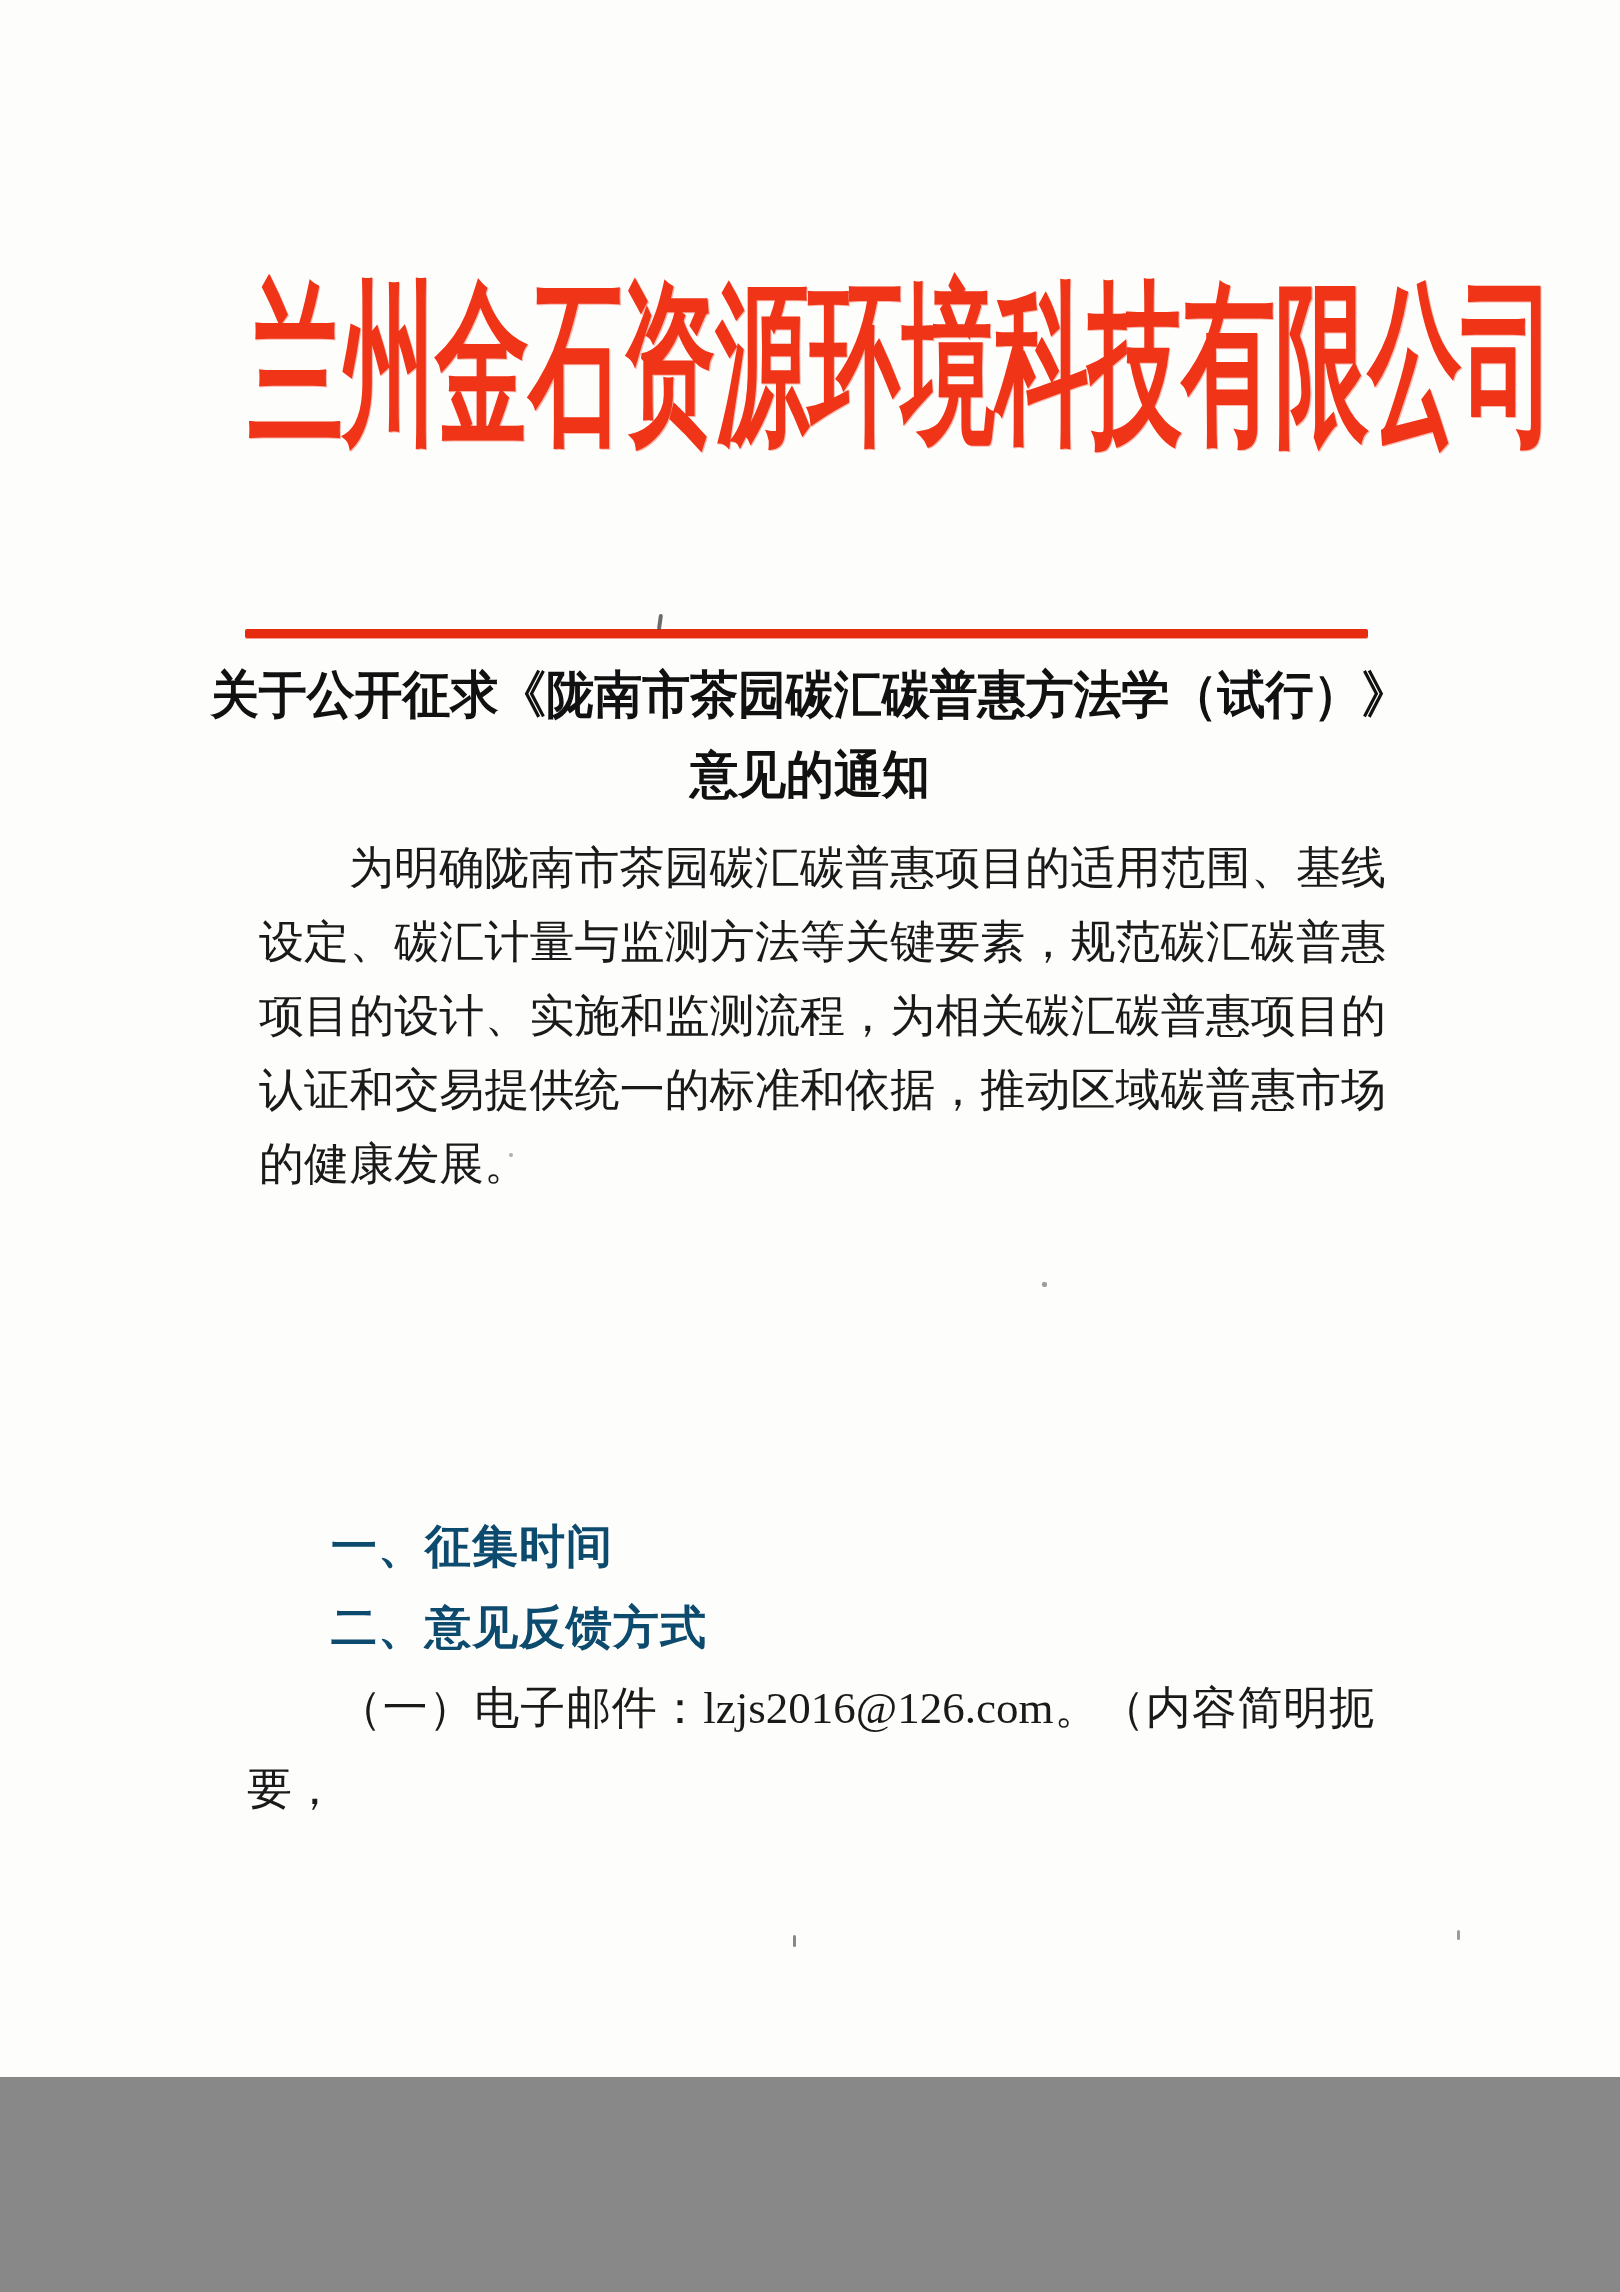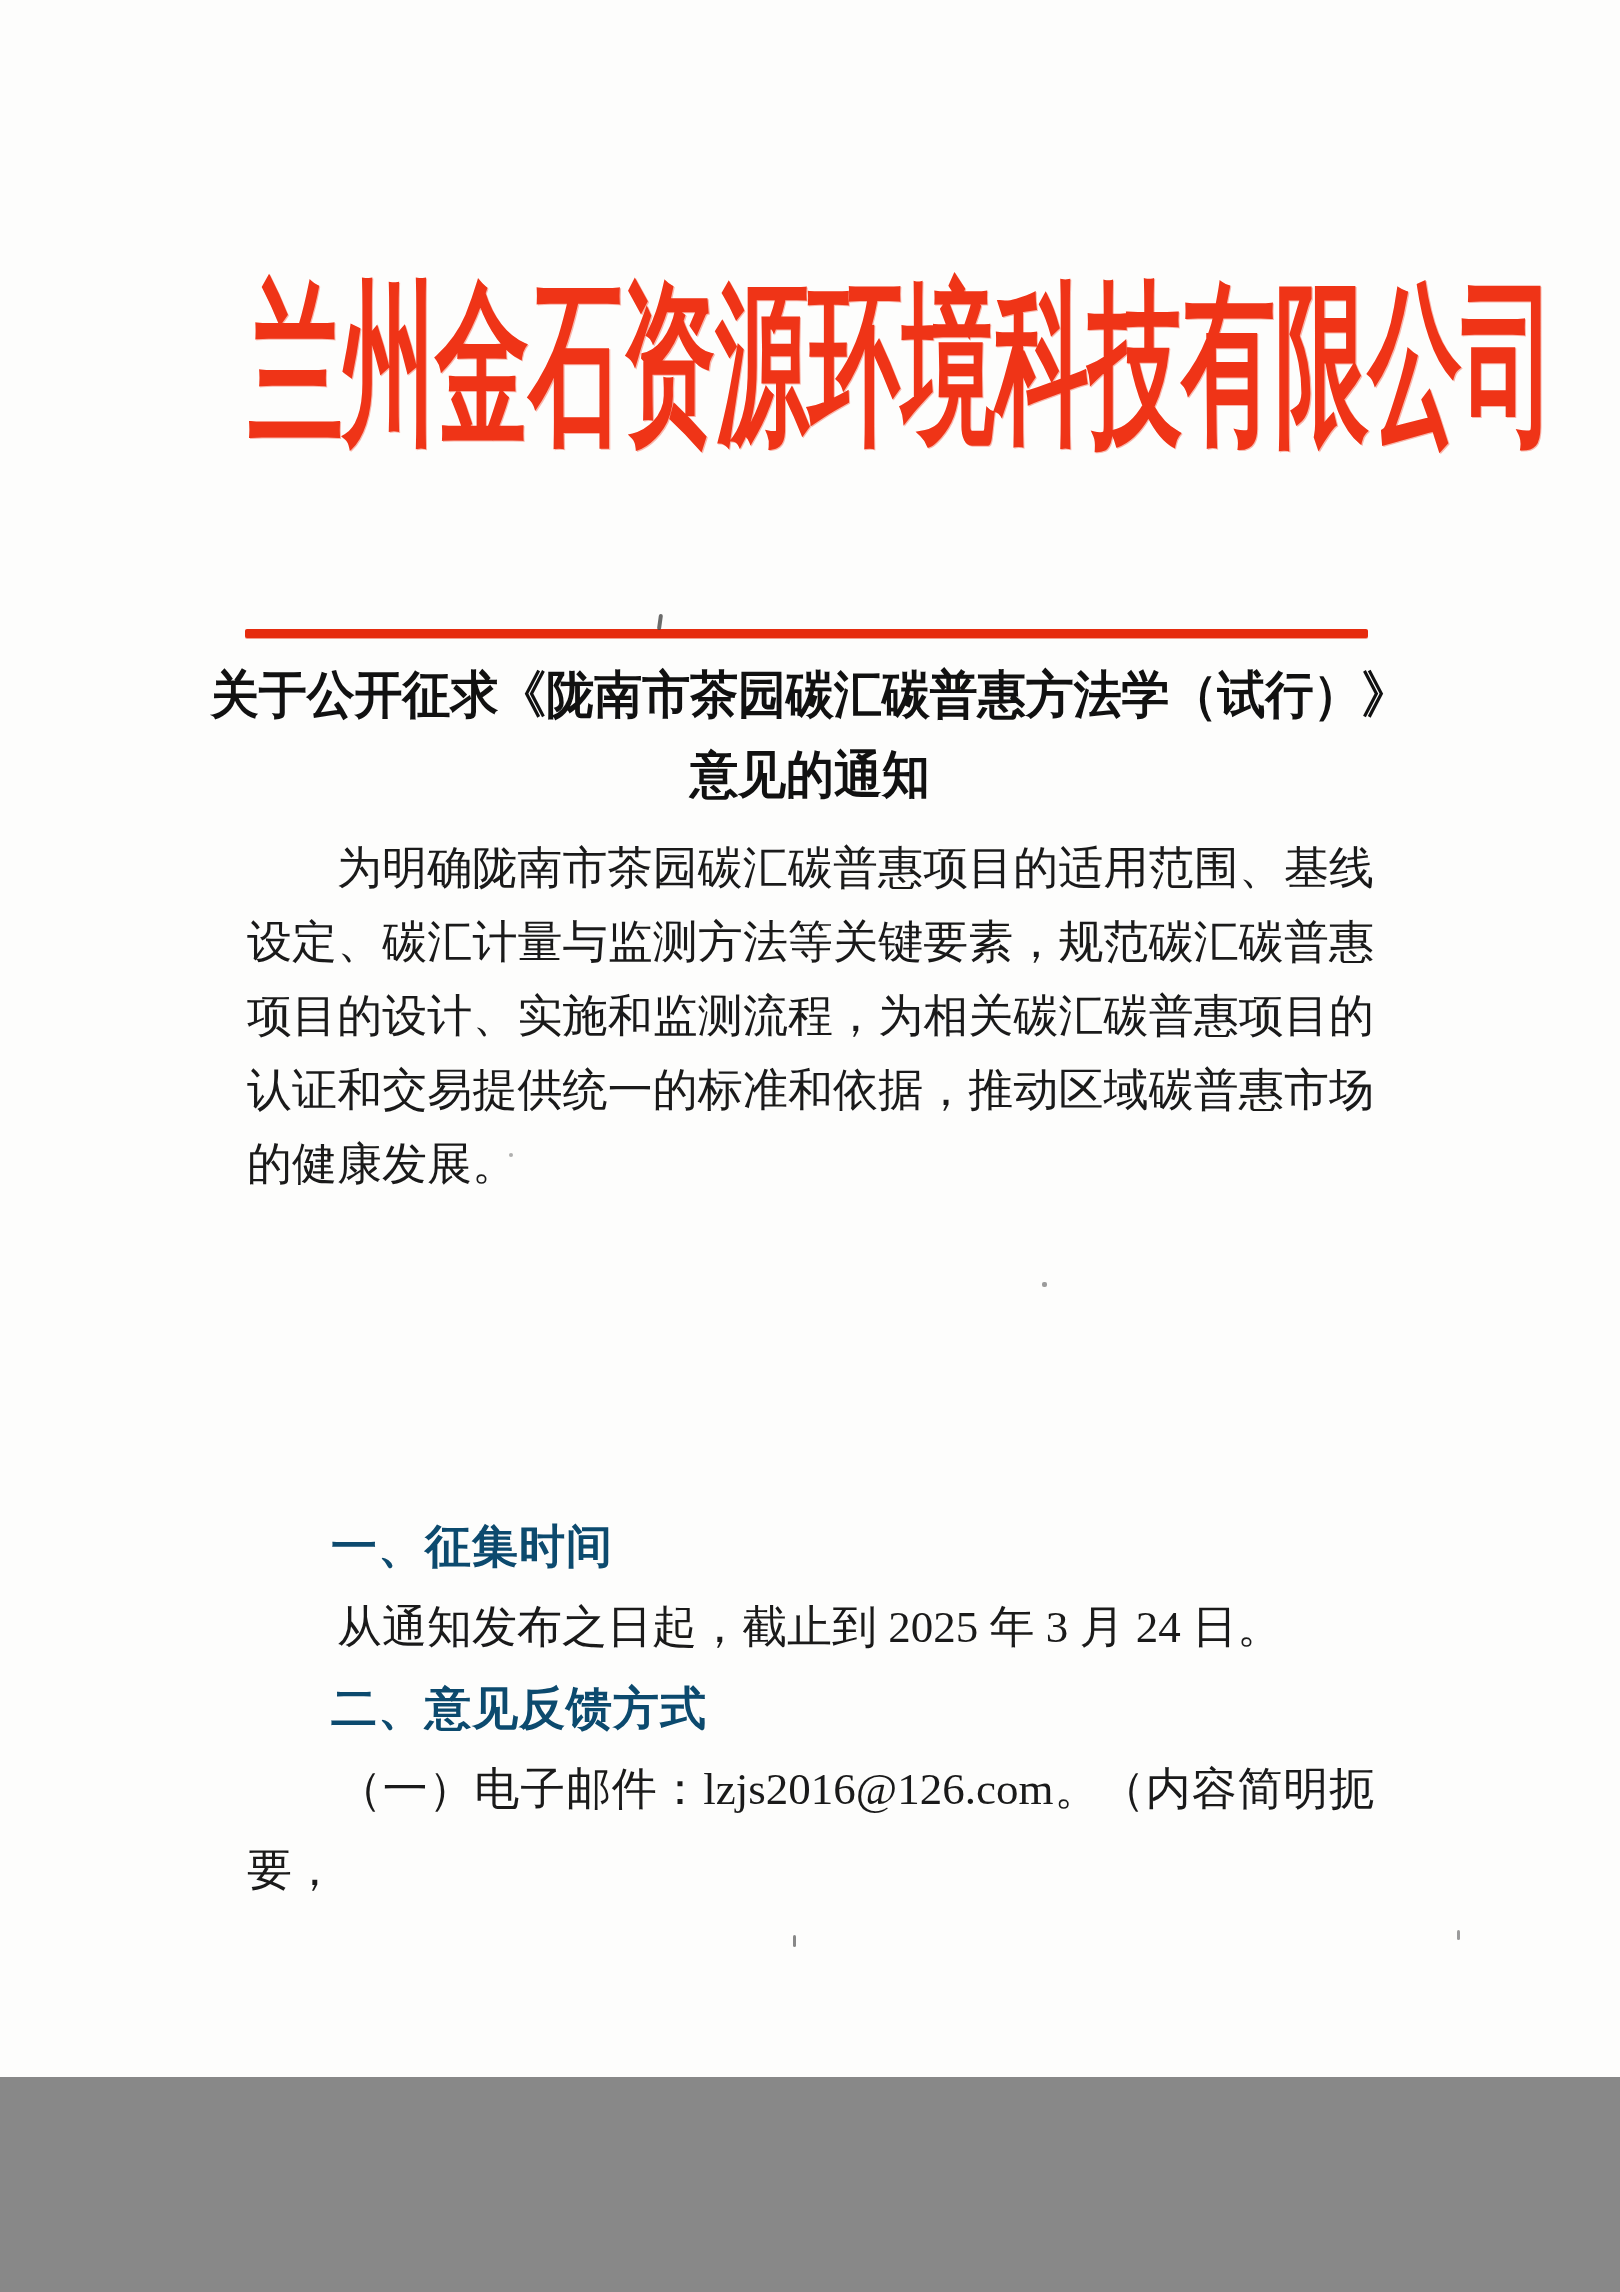--- a/index.html
+++ b/index.html
@@ -73,20 +73,21 @@
     left: 247px;
     width: 1127px;
     font-size: 45px;
     color: #1a1a1a;
     text-align: justify;
   }
   .body-block p { margin: 0; }
   .block-1 {
     top: 831px;
     line-height: 74px;
+    margin-left: 12px;
   }
   .block-2 {
     top: 1506px;
     line-height: 81px;
   }
   .indent-2 { text-indent: 90px; }
   .heading {
     font-family: "Liberation Sans", "DejaVu Sans", sans-serif;
     font-weight: bold;
     font-size: 46px;
@@ -123,21 +124,20 @@
     <div>关于公开征求《陇南市茶园碳汇碳普惠方法学（试行）》</div>
     <div>意见的通知</div>
   </div>
 
   <div class="body-block block-1">
     <p class="indent-2">为明确陇南市茶园碳汇碳普惠项目的适用范围、基线设定、碳汇计量与监测方法等关键要素，规范碳汇碳普惠项目的设计、实施和监测流程，为相关碳汇碳普惠项目的认证和交易提供统一的标准和依据，推动区域碳普惠市场的健康发展。</p>
   </div>
 
   <div class="body-block block-2">
     <p class="heading">一、征集时间</p>
-    <p class="indent-2">从通知发布之日起，截止到 2025 年 3 月 24 日。</p>
     <p class="heading">二、意见反馈方式</p>
     <p class="indent-2">（一）电子邮件：lzjs2016@126.com。（内容简明扼要，</p>
   </div>
 
   <div class="speck speck-1"></div>
   <div class="speck speck-2"></div>
   <div class="speck speck-3"></div>
   <div class="speck speck-4"></div>
   <div class="speck speck-5"></div>
 

